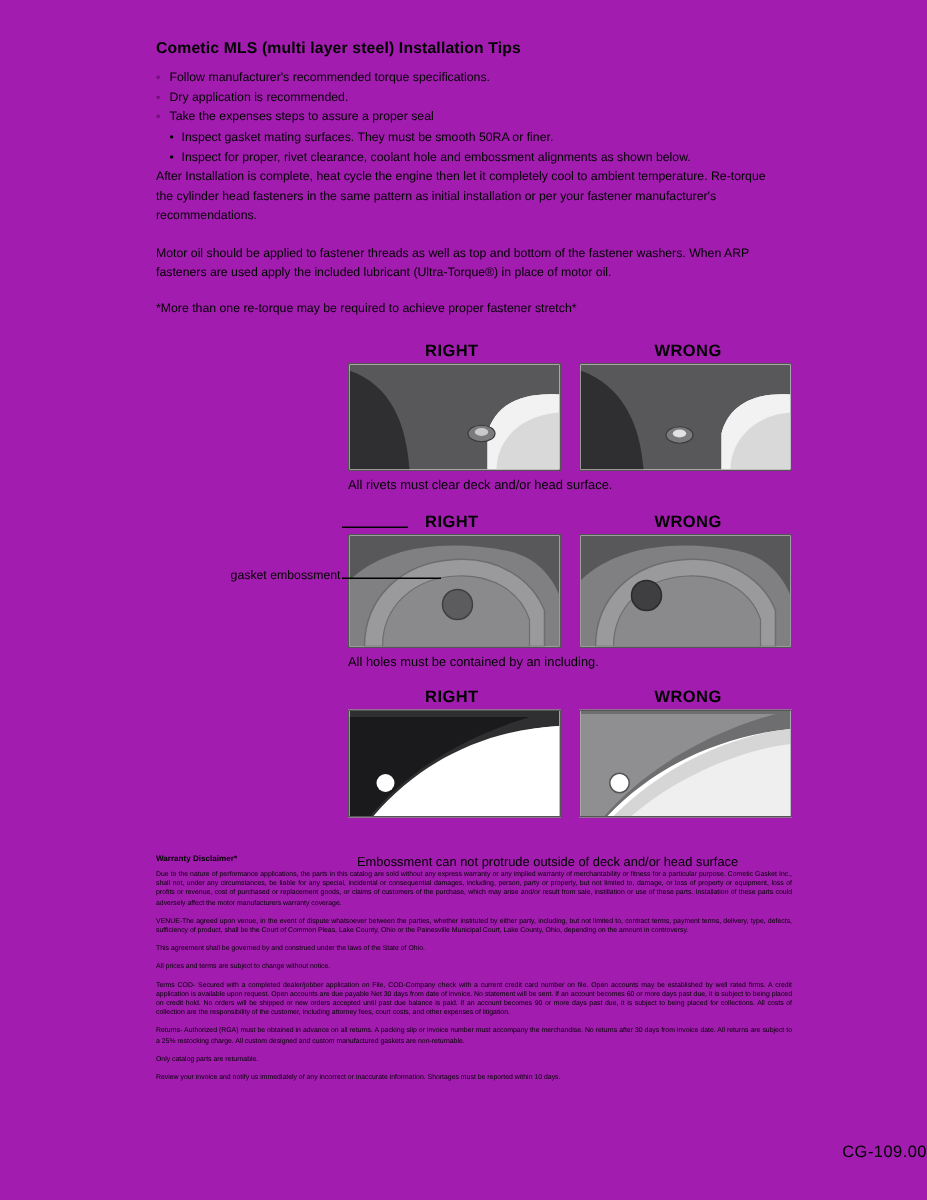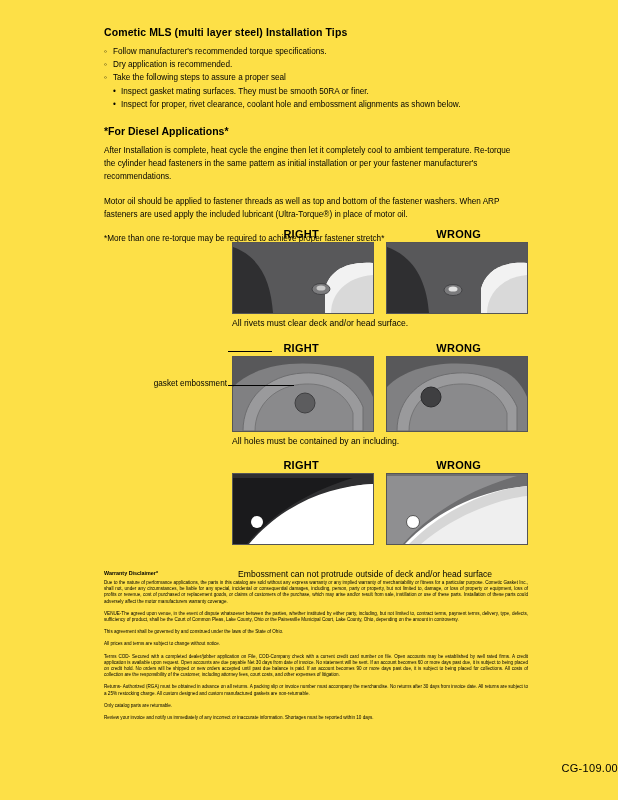--- a/index.html
+++ b/index.html
@@ -13,21 +13,21 @@
     font-family: "Liberation Sans", sans-serif;
     color: #000000;
     position: relative;
     overflow: hidden;
   }
   .page {
     position: absolute;
     left: 0; top: 0;
     width: 618px;
     height: 800px;
-    background: #fde047;
+    background: #a21caf;
   }
   .content {
     position: absolute;
     left: 104px;
     top: 26px;
     width: 420px;
   }
   h1.title {
     font-size: 10.5px;
     font-weight: bold;
@@ -187,28 +187,27 @@
 <body>
 
 <div class="page">
 
   <div class="content">
     <h1 class="title">Cometic MLS (multi layer steel) Installation Tips</h1>
 
     <ul class="bullets">
       <li>Follow manufacturer's recommended torque specifications.</li>
       <li>Dry application is recommended.</li>
-      <li>Take the following steps to assure a proper seal</li>
+      <li>Take the expenses steps to assure a proper seal</li>
     </ul>
     <ul class="subbullets">
       <li>Inspect gasket mating surfaces.  They must be smooth 50RA or finer.</li>
       <li>Inspect for proper, rivet clearance, coolant hole and embossment alignments as shown below.</li>
     </ul>
 
-    <h2 class="subtitle">*For Diesel Applications*</h2>
     <p class="body">After Installation is complete, heat cycle the engine then let it completely cool to ambient temperature.  Re-torque the cylinder head fasteners in the same pattern as initial installation or per your fastener manufacturer's recommendations.</p>
     <p class="body">Motor oil should be applied to fastener threads as well as top and bottom of the fastener washers.  When ARP fasteners are used apply the included lubricant (Ultra-Torque®) in place of motor oil.</p>
     <p class="body last">*More than one re-torque may be required to achieve proper fastener stretch*</p>
   </div>
 
   <div class="figures">
 
     <div class="fig-row">
       <div class="fig-labels">
         <div class="fig-label">RIGHT</div>

